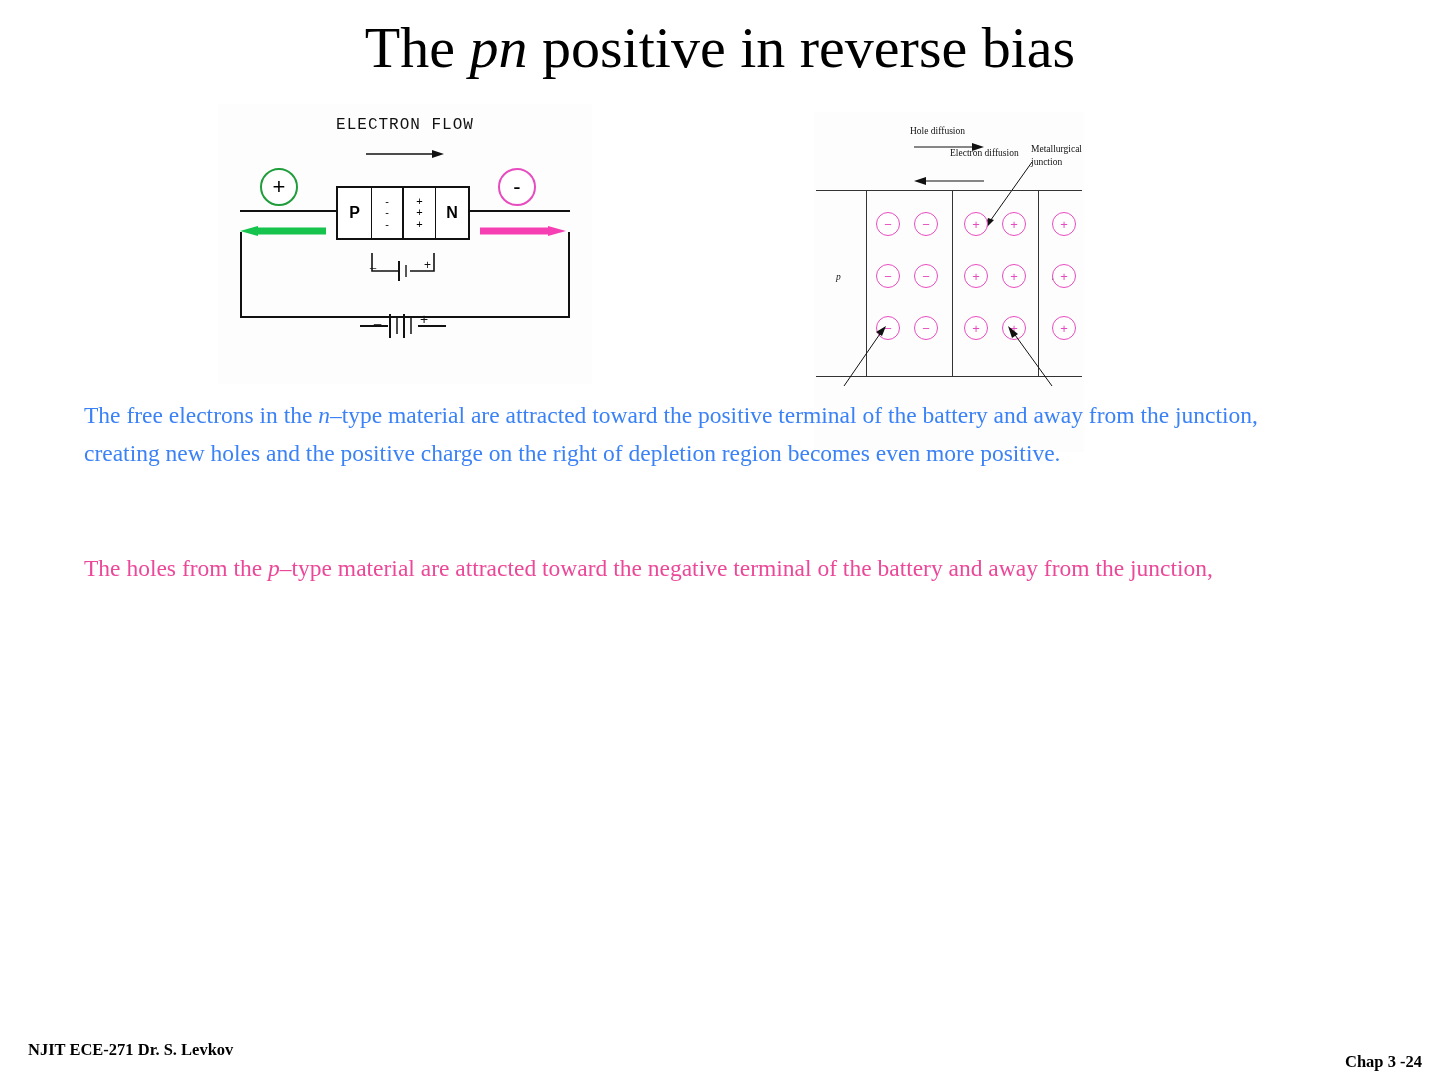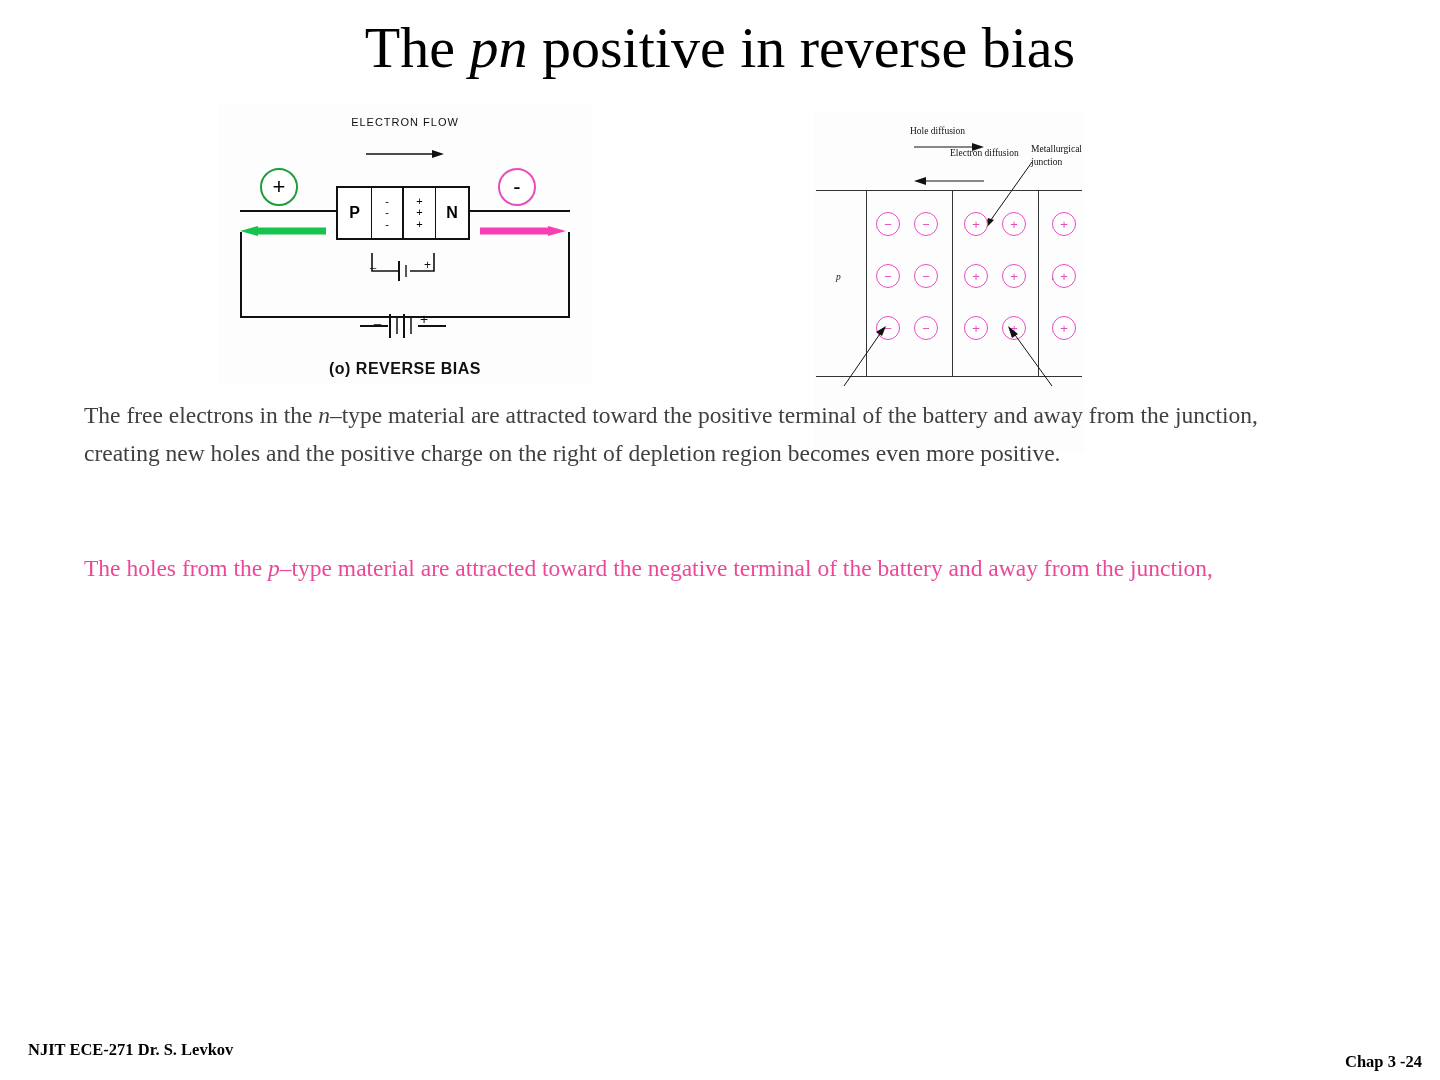--- a/index.html
+++ b/index.html
@@ -48,22 +48,22 @@
     width: 374px;
     height: 280px;
     background: #fdfdfd;
   }
   .fig-left .lbl-electron-flow {
     position: absolute;
     top: 12px;
     left: 0;
     width: 374px;
     text-align: center;
-    font-family: Liberation Sans, sans-serif;
-    font-size: 11px;
+    font-family: Liberation Mono, monospace;
+    font-size: 16px;
     letter-spacing: 1px;
     color: #111;
   }
   .fig-left .arrow-top {
     position: absolute;
     top: 44px;
     left: 148px;
     width: 78px;
     height: 12px;
   }
@@ -202,21 +202,21 @@
   }
   .fig-right .vline { position: absolute; background: #333; width: 1.4px; }
   .fig-right .hline { position: absolute; background: #333; height: 1.2px; }
 
   
   .para {
     position: absolute;
     font-family: "Liberation Serif", serif;
     font-size: 23.5px;
     line-height: 1.62;
-    color: #404040;
+    color: #3b82f6;
   }
   .para .ital { font-style: italic; }
   .para-1 { left: 84px; top: 396px; width: 1220px; }
   .para-2 { left: 84px; top: 549px; width: 1220px; color: #ec4899; }
 
   
   .footer-left {
     position: absolute;
     left: 28px;
     bottom: 20px;
@@ -300,21 +300,20 @@
       <line x1="0" y1="22" x2="28" y2="22" stroke="#111" stroke-width="2"></line>
       <line x1="58" y1="22" x2="86" y2="22" stroke="#111" stroke-width="2"></line>
       <line x1="30" y1="10" x2="30" y2="34" stroke="#111" stroke-width="2"></line>
       <line x1="37" y1="14" x2="37" y2="30" stroke="#111" stroke-width="1.5"></line>
       <line x1="44" y1="10" x2="44" y2="34" stroke="#111" stroke-width="2"></line>
       <line x1="51" y1="14" x2="51" y2="30" stroke="#111" stroke-width="1.5"></line>
       <text x="14" y="18" font-family="Liberation Sans, sans-serif" font-size="13" fill="#111">_</text>
       <text x="60" y="20" font-family="Liberation Sans, sans-serif" font-size="14" fill="#111">+</text>
     </svg>
 
-    <div class="lbl-bottom">(o) REVERSE  BIAS</div>
   </div>
 
   <div class="fig-right">
 
     <div class="tinytext" style="left:96px; top:14px;">Hole diffusion</div>
     <svg style="position:absolute; left:100px; top:30px;" width="70" height="10" viewBox="0 0 70 10">
       <line x1="0" y1="5" x2="58" y2="5" stroke="#111" stroke-width="1.2"></line>
       <polygon points="58,1 70,5 58,9" fill="#111"></polygon>
     </svg>
 

